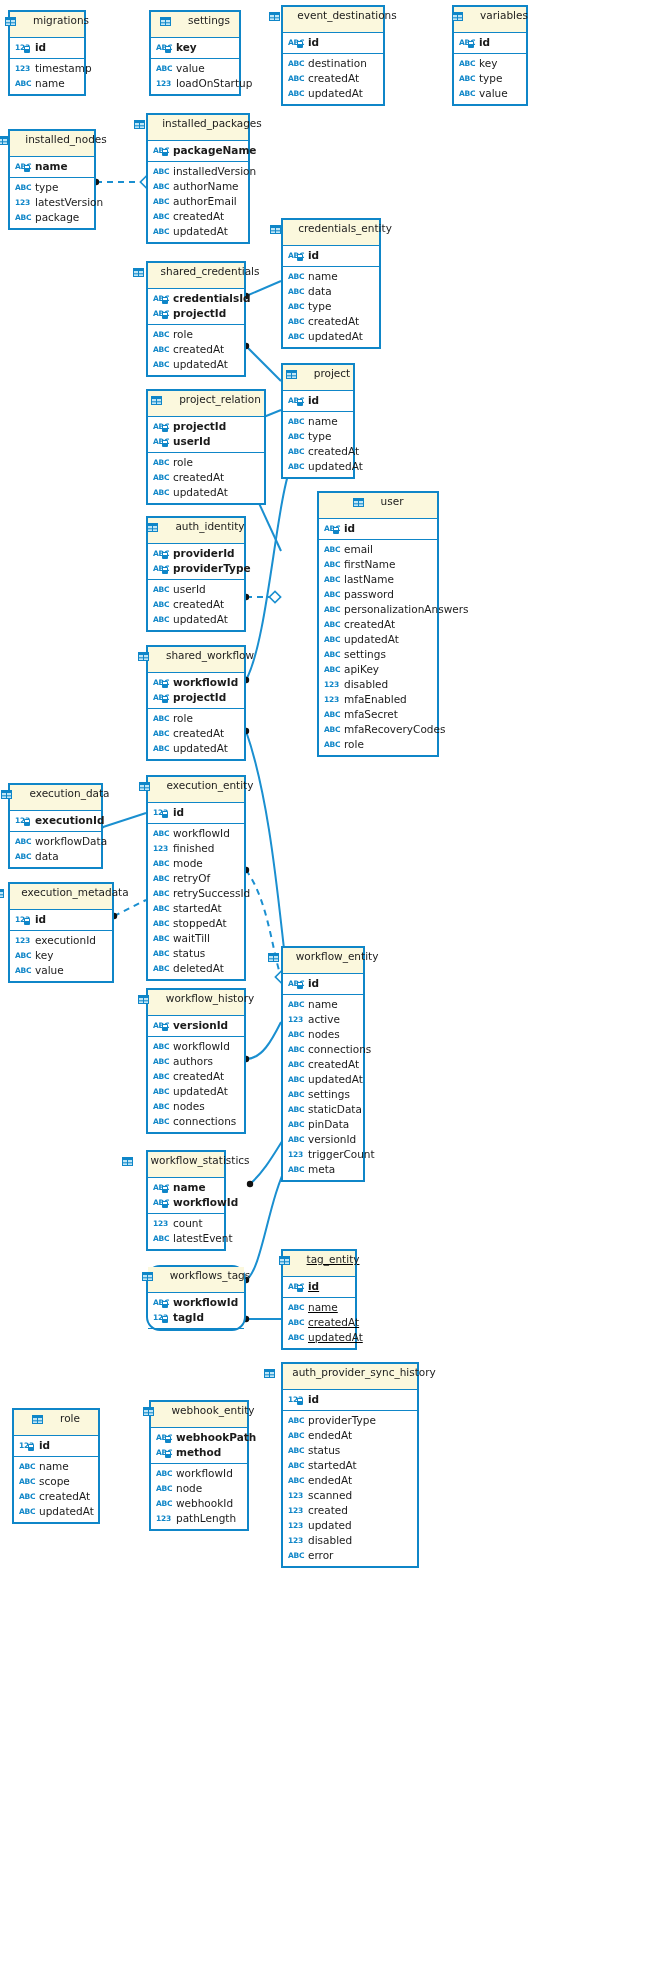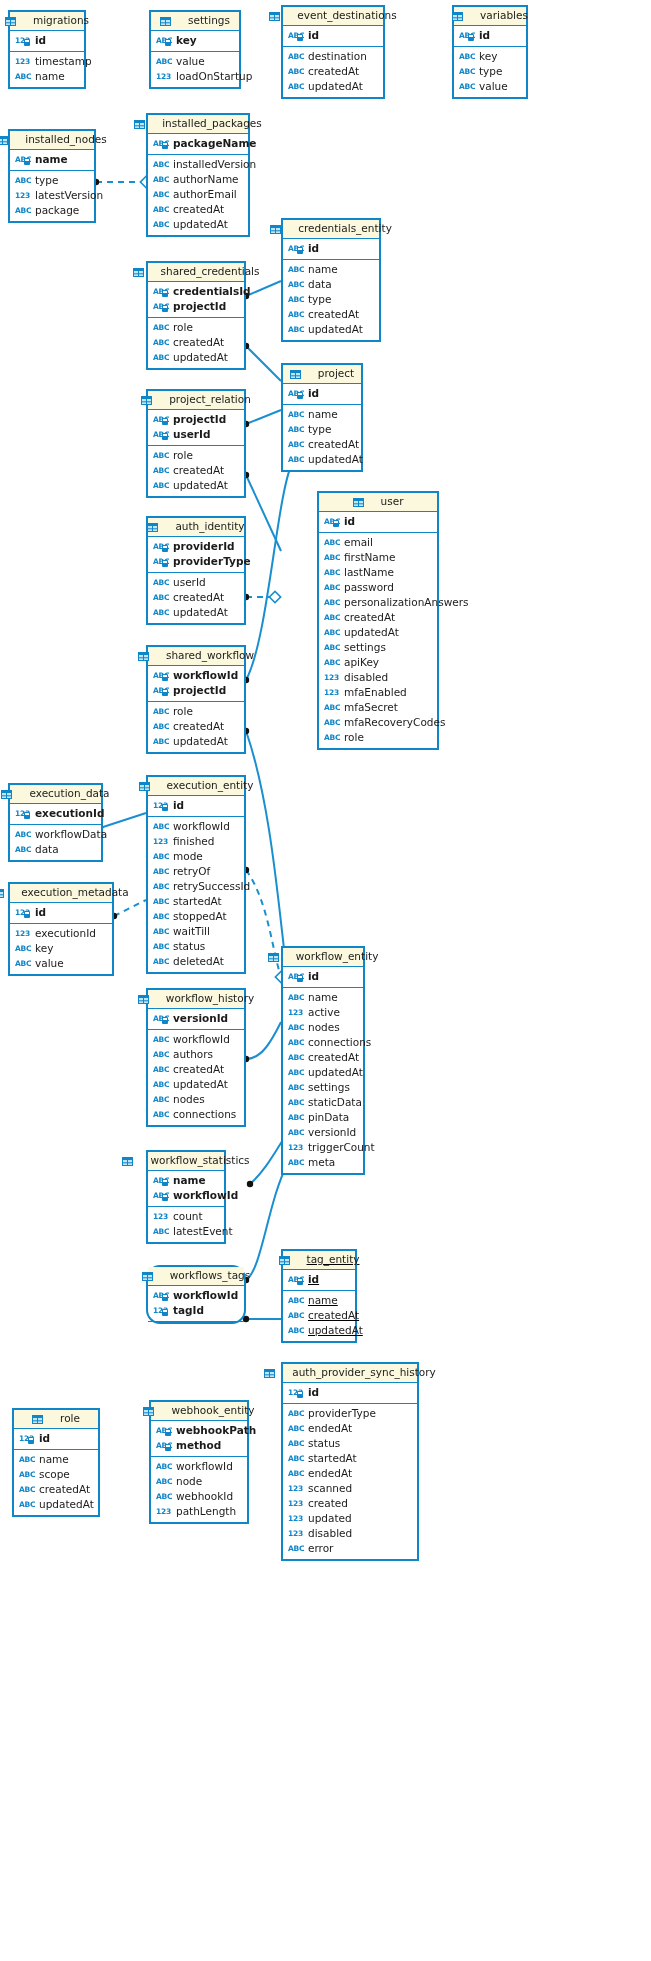--- a/index.html
+++ b/index.html
@@ -33,21 +33,21 @@
     background: #ffffff;
     z-index: 5;
   }
   .ent-title {
     box-sizing: border-box;
     background: #fbf8dd;
     border-bottom: 1px solid #0f86c8;
     text-align: center;
     font-size: 10.5px;
     color: #1b1b1b;
-    padding: 2px 6px 3px 6px;
+    padding: 2px 6px 10px 6px;
     line-height: 13px;
     white-space: nowrap;
     display: flex;
     align-items: center;
     justify-content: center;
     gap: 17px;
   }
   .tbl-icon {
     display: inline-block;
     width: 11px;
@@ -488,21 +488,21 @@
           <span class="cname">createdAt</span>
         </div>
         <div class="col">
           <span class="tyicon">
             <span class="lbl">ABC</span>
           </span>
           <span class="cname">updatedAt</span>
         </div>
       </div>
     </div>
-    <div class="entity" style="left: 281px; top: 363px; width: 82px;">
+    <div class="entity" style="left: 281px; top: 363px; width: 74px;">
       <div class="ent-title">
         <span class="tbl-icon"><svg width="11" height="9" viewBox="0 0 11 9" xmlns="http://www.w3.org/2000/svg">
             <rect x="0.5" y="0.5" width="10" height="8" fill="#bfe6f7" stroke="#0f86c8" stroke-width="1"></rect>
             <rect x="0.5" y="0.5" width="10" height="2.5" fill="#0f86c8"></rect>
             <line x1="5.5" y1="3" x2="5.5" y2="8.5" stroke="#0f86c8" stroke-width="1"></line>
             <line x1="0.5" y1="5.8" x2="10.5" y2="5.8" stroke="#0f86c8" stroke-width="1"></line>
           </svg></span>
         <span>project</span>
       </div>
       <div class="pk-block">
@@ -534,21 +534,21 @@
           <span class="cname">createdAt</span>
         </div>
         <div class="col">
           <span class="tyicon">
             <span class="lbl">ABC</span>
           </span>
           <span class="cname">updatedAt</span>
         </div>
       </div>
     </div>
-    <div class="entity" style="left: 146px; top: 389px; width: 100px;">
+    <div class="entity" style="left: 146px; top: 389px; width: 120px;">
       <div class="ent-title">
         <span class="tbl-icon"><svg width="11" height="9" viewBox="0 0 11 9" xmlns="http://www.w3.org/2000/svg">
             <rect x="0.5" y="0.5" width="10" height="8" fill="#bfe6f7" stroke="#0f86c8" stroke-width="1"></rect>
             <rect x="0.5" y="0.5" width="10" height="2.5" fill="#0f86c8"></rect>
             <line x1="5.5" y1="3" x2="5.5" y2="8.5" stroke="#0f86c8" stroke-width="1"></line>
             <line x1="0.5" y1="5.8" x2="10.5" y2="5.8" stroke="#0f86c8" stroke-width="1"></line>
           </svg></span>
         <span>project_relation</span>
       </div>
       <div class="pk-block">

